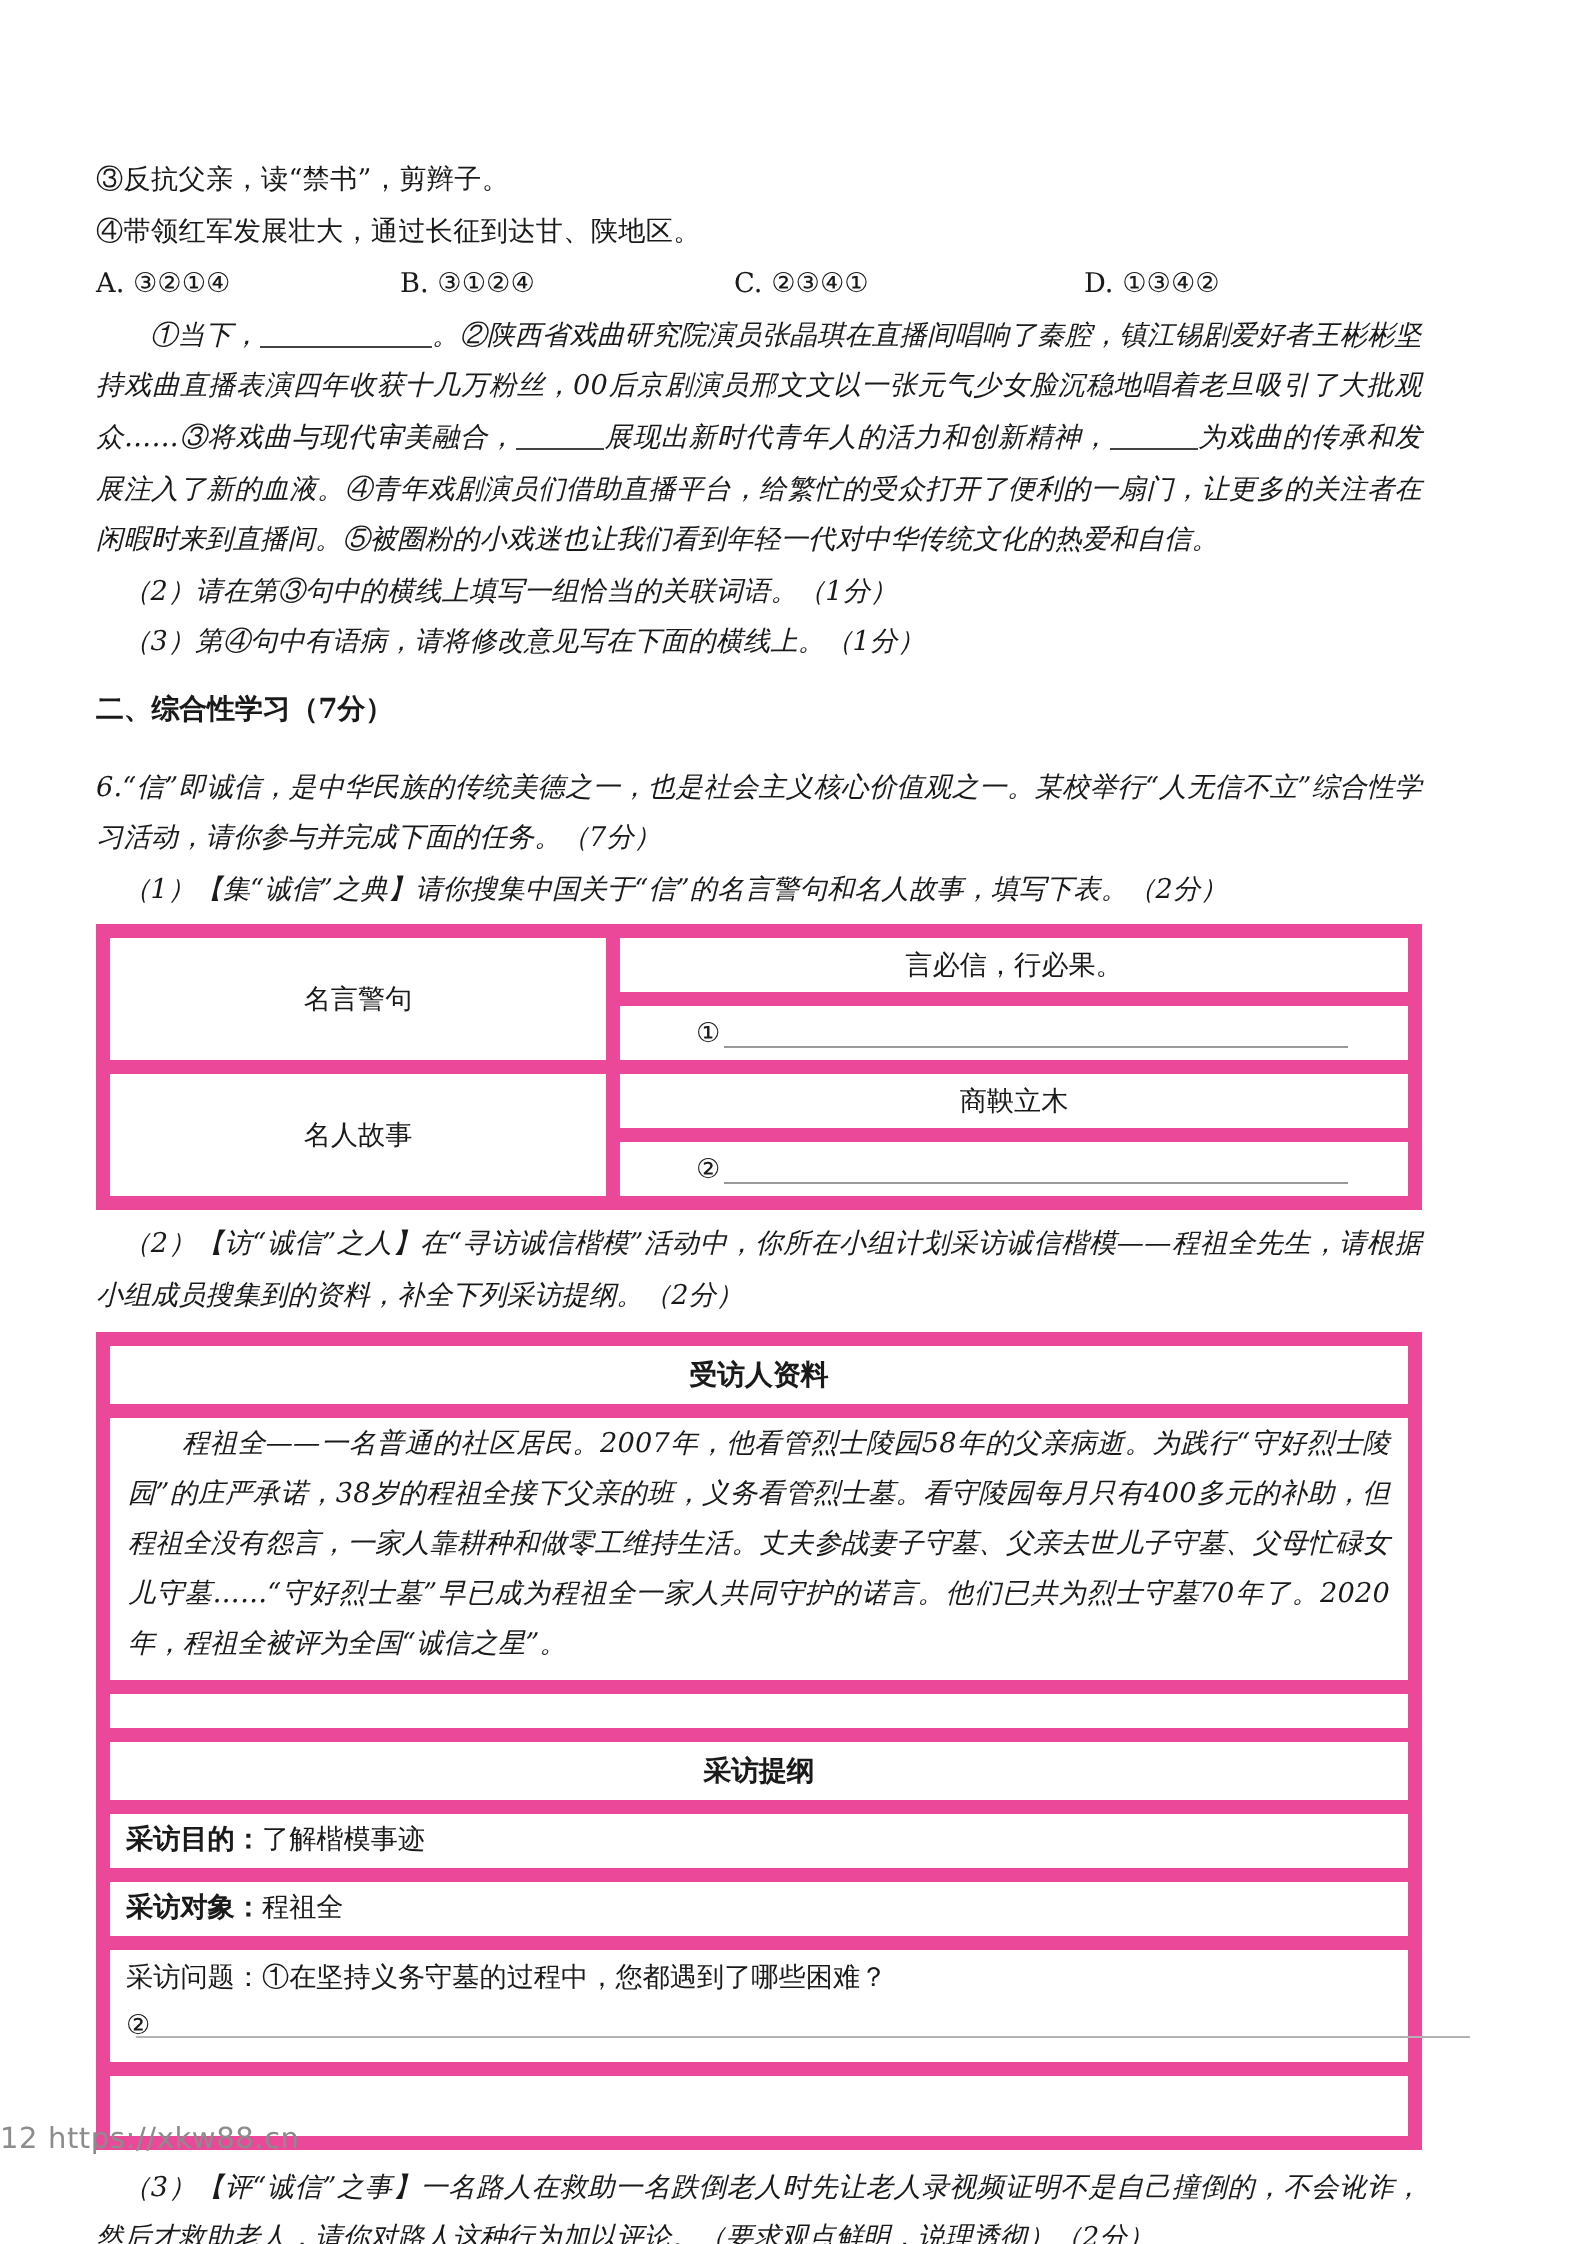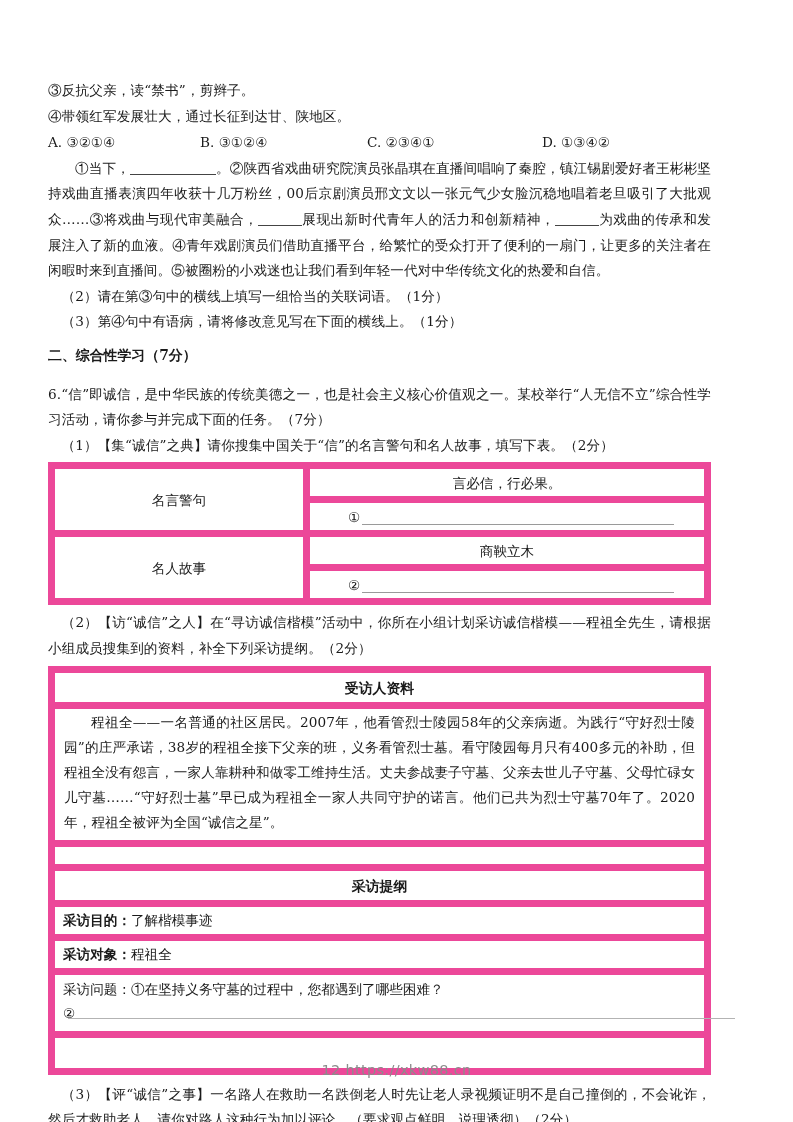--- a/index.html
+++ b/index.html
@@ -32,20 +32,21 @@
     line-height: 25.6px;
     letter-spacing: 0.15px;
     white-space: nowrap;
   }
   .para {
     font-size: 13.6px;
     line-height: 25.6px;
     text-align: justify;
     text-justify: inter-ideograph;
     letter-spacing: 0.1px;
+    font-style: italic;
   }
   .indent2 { text-indent: 27px; }
   .indent1 { text-indent: 13.5px; }
 
   
   .options {
     display: flex;
     font-size: 13.6px;
     line-height: 25.6px;
     margin-top: 1px;
@@ -150,21 +151,20 @@
     top: 1018px;
     width: 667px;
     height: 0;
     border-top: 1px solid #b3b3b3;
   }
   #footer {
     position: absolute;
     left: 0;
     top: 1062px;
     width: 793px;
-    text-align: center;
     font-family: "DejaVu Sans", "Liberation Sans", sans-serif;
     font-size: 14.5px;
     color: #8c8c8c;
     letter-spacing: 0.3px;
   }
 </style>
 </head>
 <body>
 
 <div id="page">

